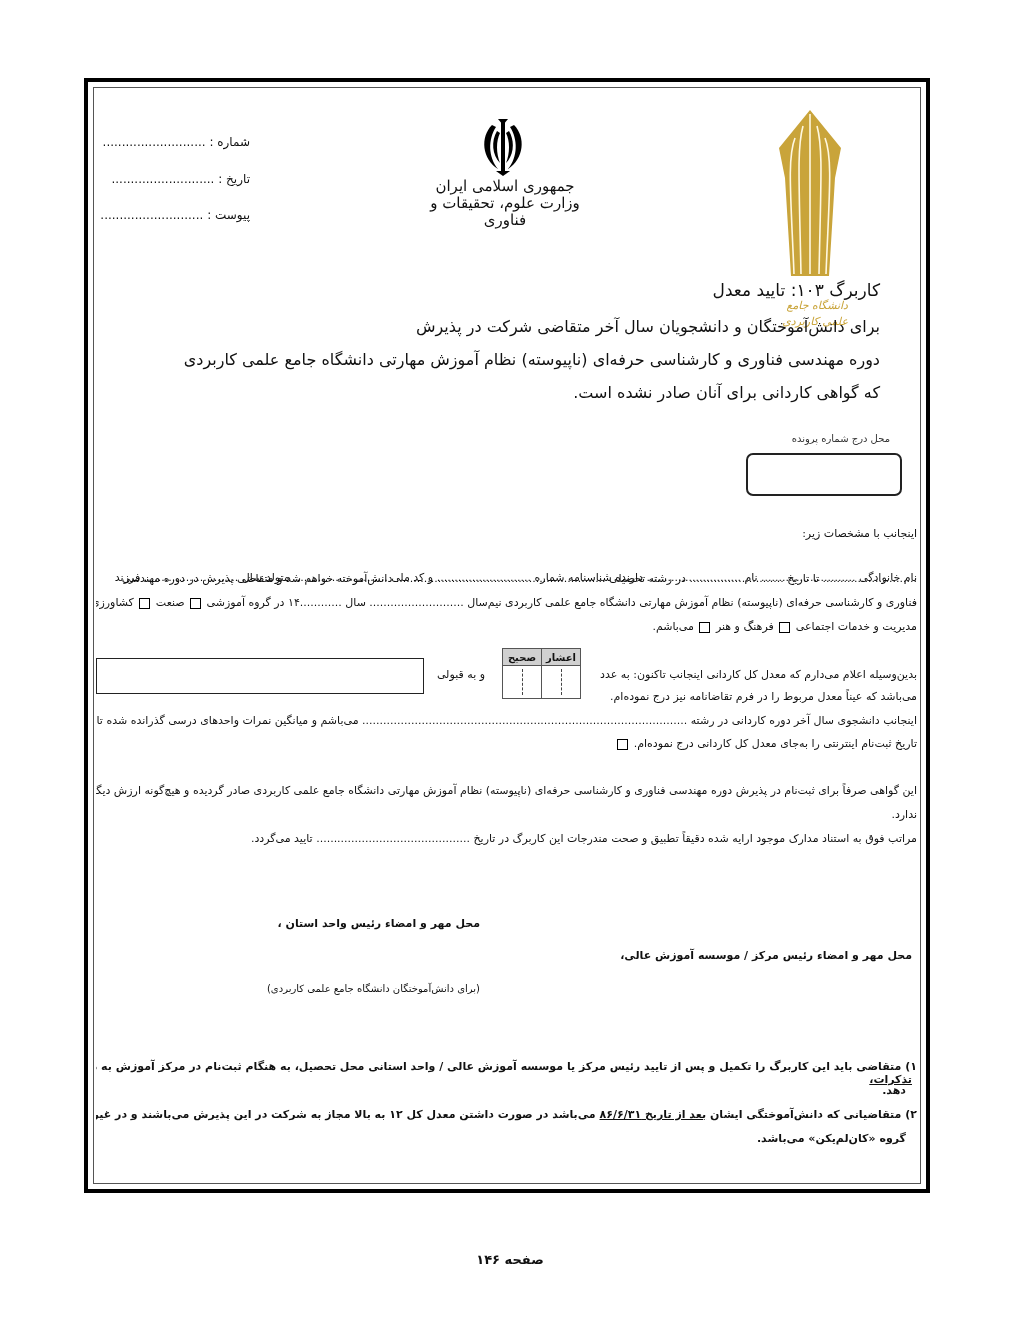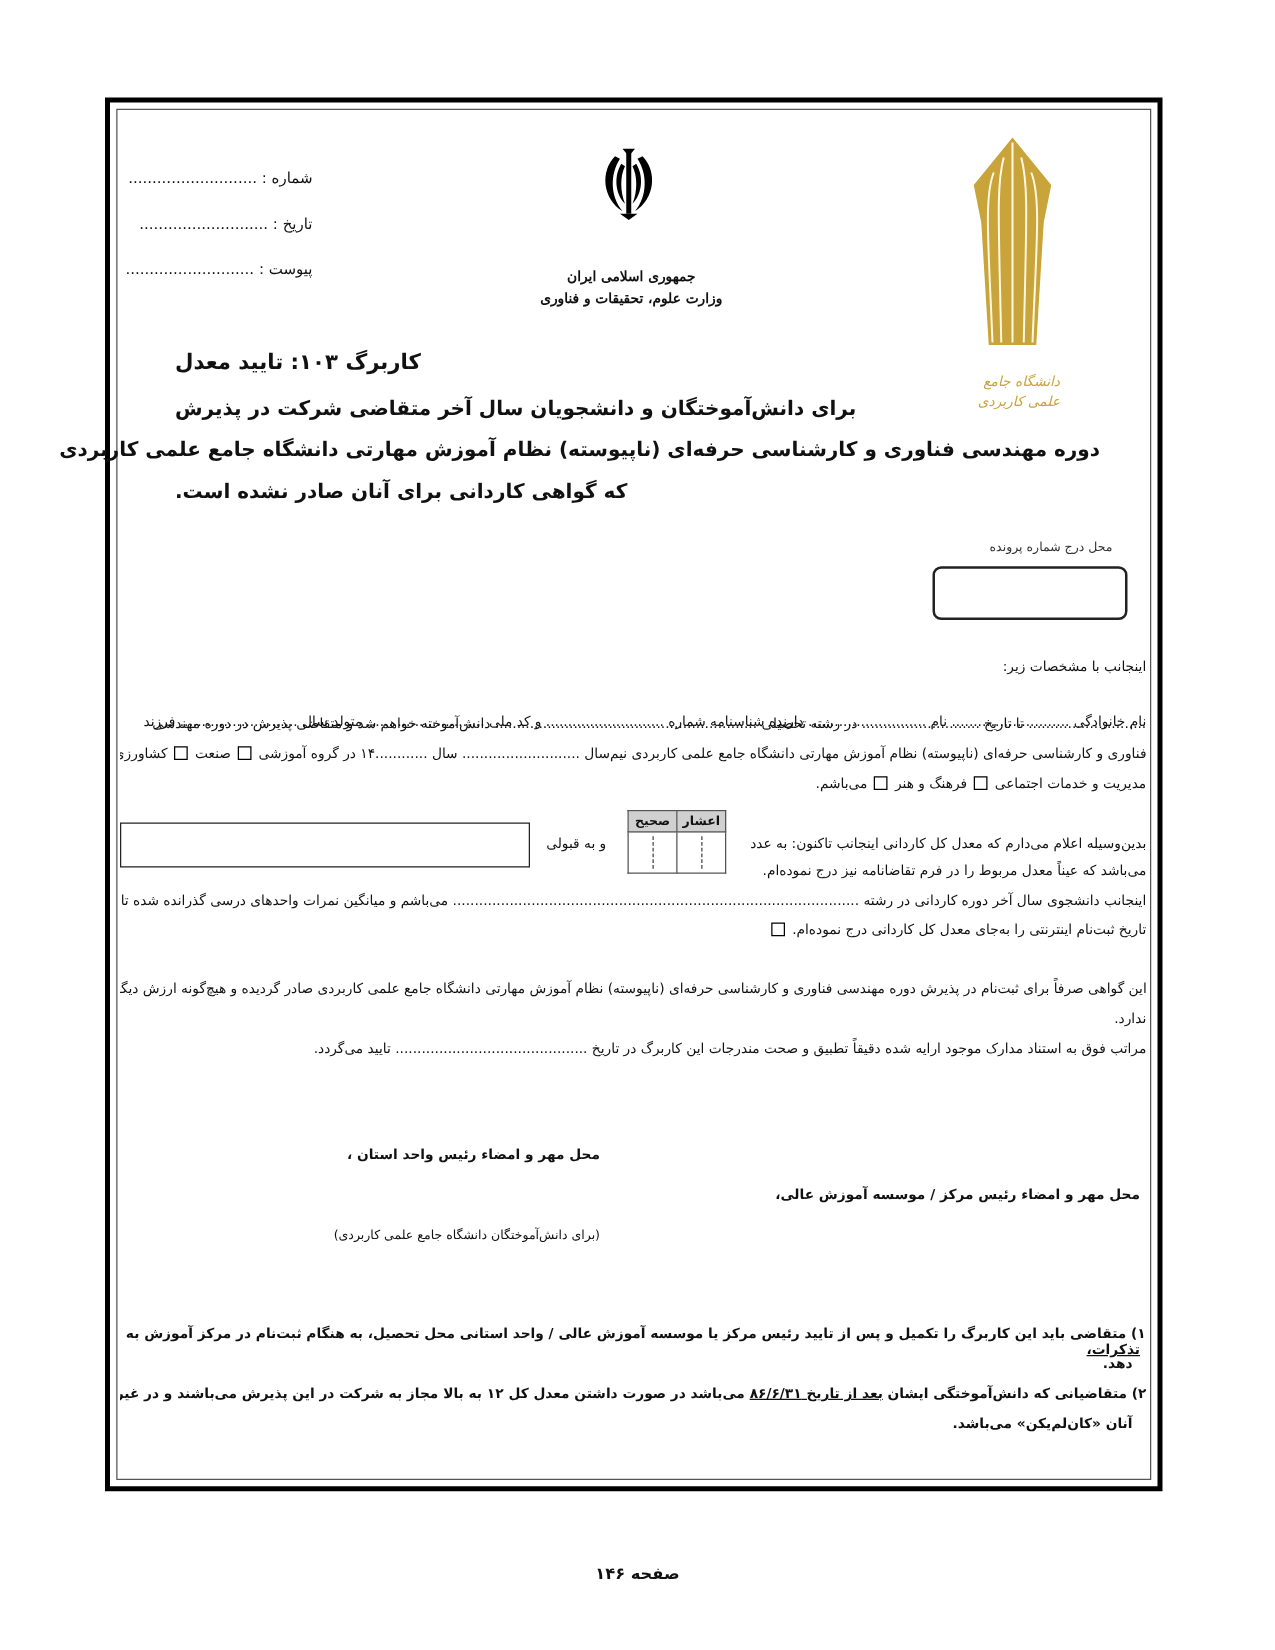--- a/index.html
+++ b/index.html
@@ -6,22 +6,22 @@
   body { width:1020px; height:1320px; position:relative; overflow:hidden;
          font-family:"DejaVu Sans", sans-serif; color:#111; }
   .frame-outer { position:absolute; left:84px; top:78px; width:846px; height:1115px;
                  border:4px solid #000; box-sizing:border-box; }
   .frame-inner { position:absolute; left:5px; top:5px; right:5px; bottom:5px;
                  border:1px solid #555; }
   .abs { position:absolute; }
   .rtl { direction:rtl; unicode-bidi:embed; }
   .meta-line { font-size:12px; white-space:nowrap; }
   .dots { letter-spacing:0px; }
-  .emblem-text { font-family:"DejaVu Serif", serif; font-size:11px; font-weight:bold; text-align:center; line-height:17px;margin-top:35px; }
-  .title { font-weight:bold; text-align:left; white-space:nowrap; }
+  .emblem-text { font-family:"DejaVu Serif", serif; font-size:15px; font-weight:normal; text-align:center; line-height:17px; }
+  .title { font-weight:normal; text-align:right; white-space:nowrap; }
   .t1 { font-size:17px; }
   .t2 { font-size:16px; }
   .body-text { font-size:11px; line-height:22px; white-space:nowrap; }
   .cb { display:inline-block; width:9px; height:9px; border:1px solid #000; vertical-align:middle; margin:0 2px; }
   .file-box { border:2px solid #222; border-radius:7px; box-sizing:border-box; }
   .grade-table { border-collapse:collapse; font-size:10px; }
   .grade-table th { background:#d0d0d0; border:1px solid #555; padding:1px 4px; font-weight:bold; height:14px; }
   .grade-table td { border:1px solid #555; height:30px; width:36px; position:relative; }
   .grade-table td::after { content:""; position:absolute; left:50%; top:3px; bottom:3px; border-left:1px dashed #444; }
   .letters-box { border:1px solid #222; box-sizing:border-box; }
@@ -143,15 +143,15 @@
 <div class="abs rtl body-text bold" style="left:240px; width:240px; text-align:right; top:913px;">محل مهر و امضاء رئیس واحد استان ،</div>
 <div class="abs rtl body-text bold" style="right:108px; top:945px;">محل مهر و امضاء رئیس مرکز / موسسه آموزش عالی،</div>
 <div class="abs rtl" style="left:240px; width:240px; text-align:right; top:983px; font-size:10px;">(برای دانش‌آموختگان دانشگاه جامع علمی کاربردی)</div>
 
 <div class="abs rtl note u" style="right:108px; top:1034px;">تذکرات،</div>
 <div class="abs rtl note" style="right:103px; left:96px; top:1056px; overflow:hidden;">۱) متقاضی باید این کاربرگ را تکمیل و پس از تایید رئیس مرکز یا موسسه آموزش عالی / واحد استانی محل تحصیل، به هنگام ثبت‌نام در مرکز آموزش به مسئول ذیربط تحویل</div>
 <div class="abs rtl note" style="right:114px; top:1080px;">دهد.</div>
 <div class="abs rtl note" style="right:103px; left:96px; top:1104px; overflow:hidden;">
   <span>۲) متقاضیانی که دانش‌آموختگی ایشان </span><span class="u">بعد از تاریخ ۸۶/۶/۳۱</span><span> می‌باشد در صورت داشتن معدل کل ۱۲ به بالا مجاز به شرکت در این پذیرش می‌باشند و در غیر این صورت قبولی</span>
 </div>
-<div class="abs rtl note" style="right:114px; top:1128px;">آنان «کان‌لم‌یکن» می‌باشد.</div>
+<div class="abs rtl note" style="right:114px; top:1128px;">گروه «کان‌لم‌یکن» می‌باشد.</div>
 
 <div class="abs rtl page-num" style="left:410px; width:200px; top:1252px;">صفحه ۱۴۶</div>
 
 </body></html>

